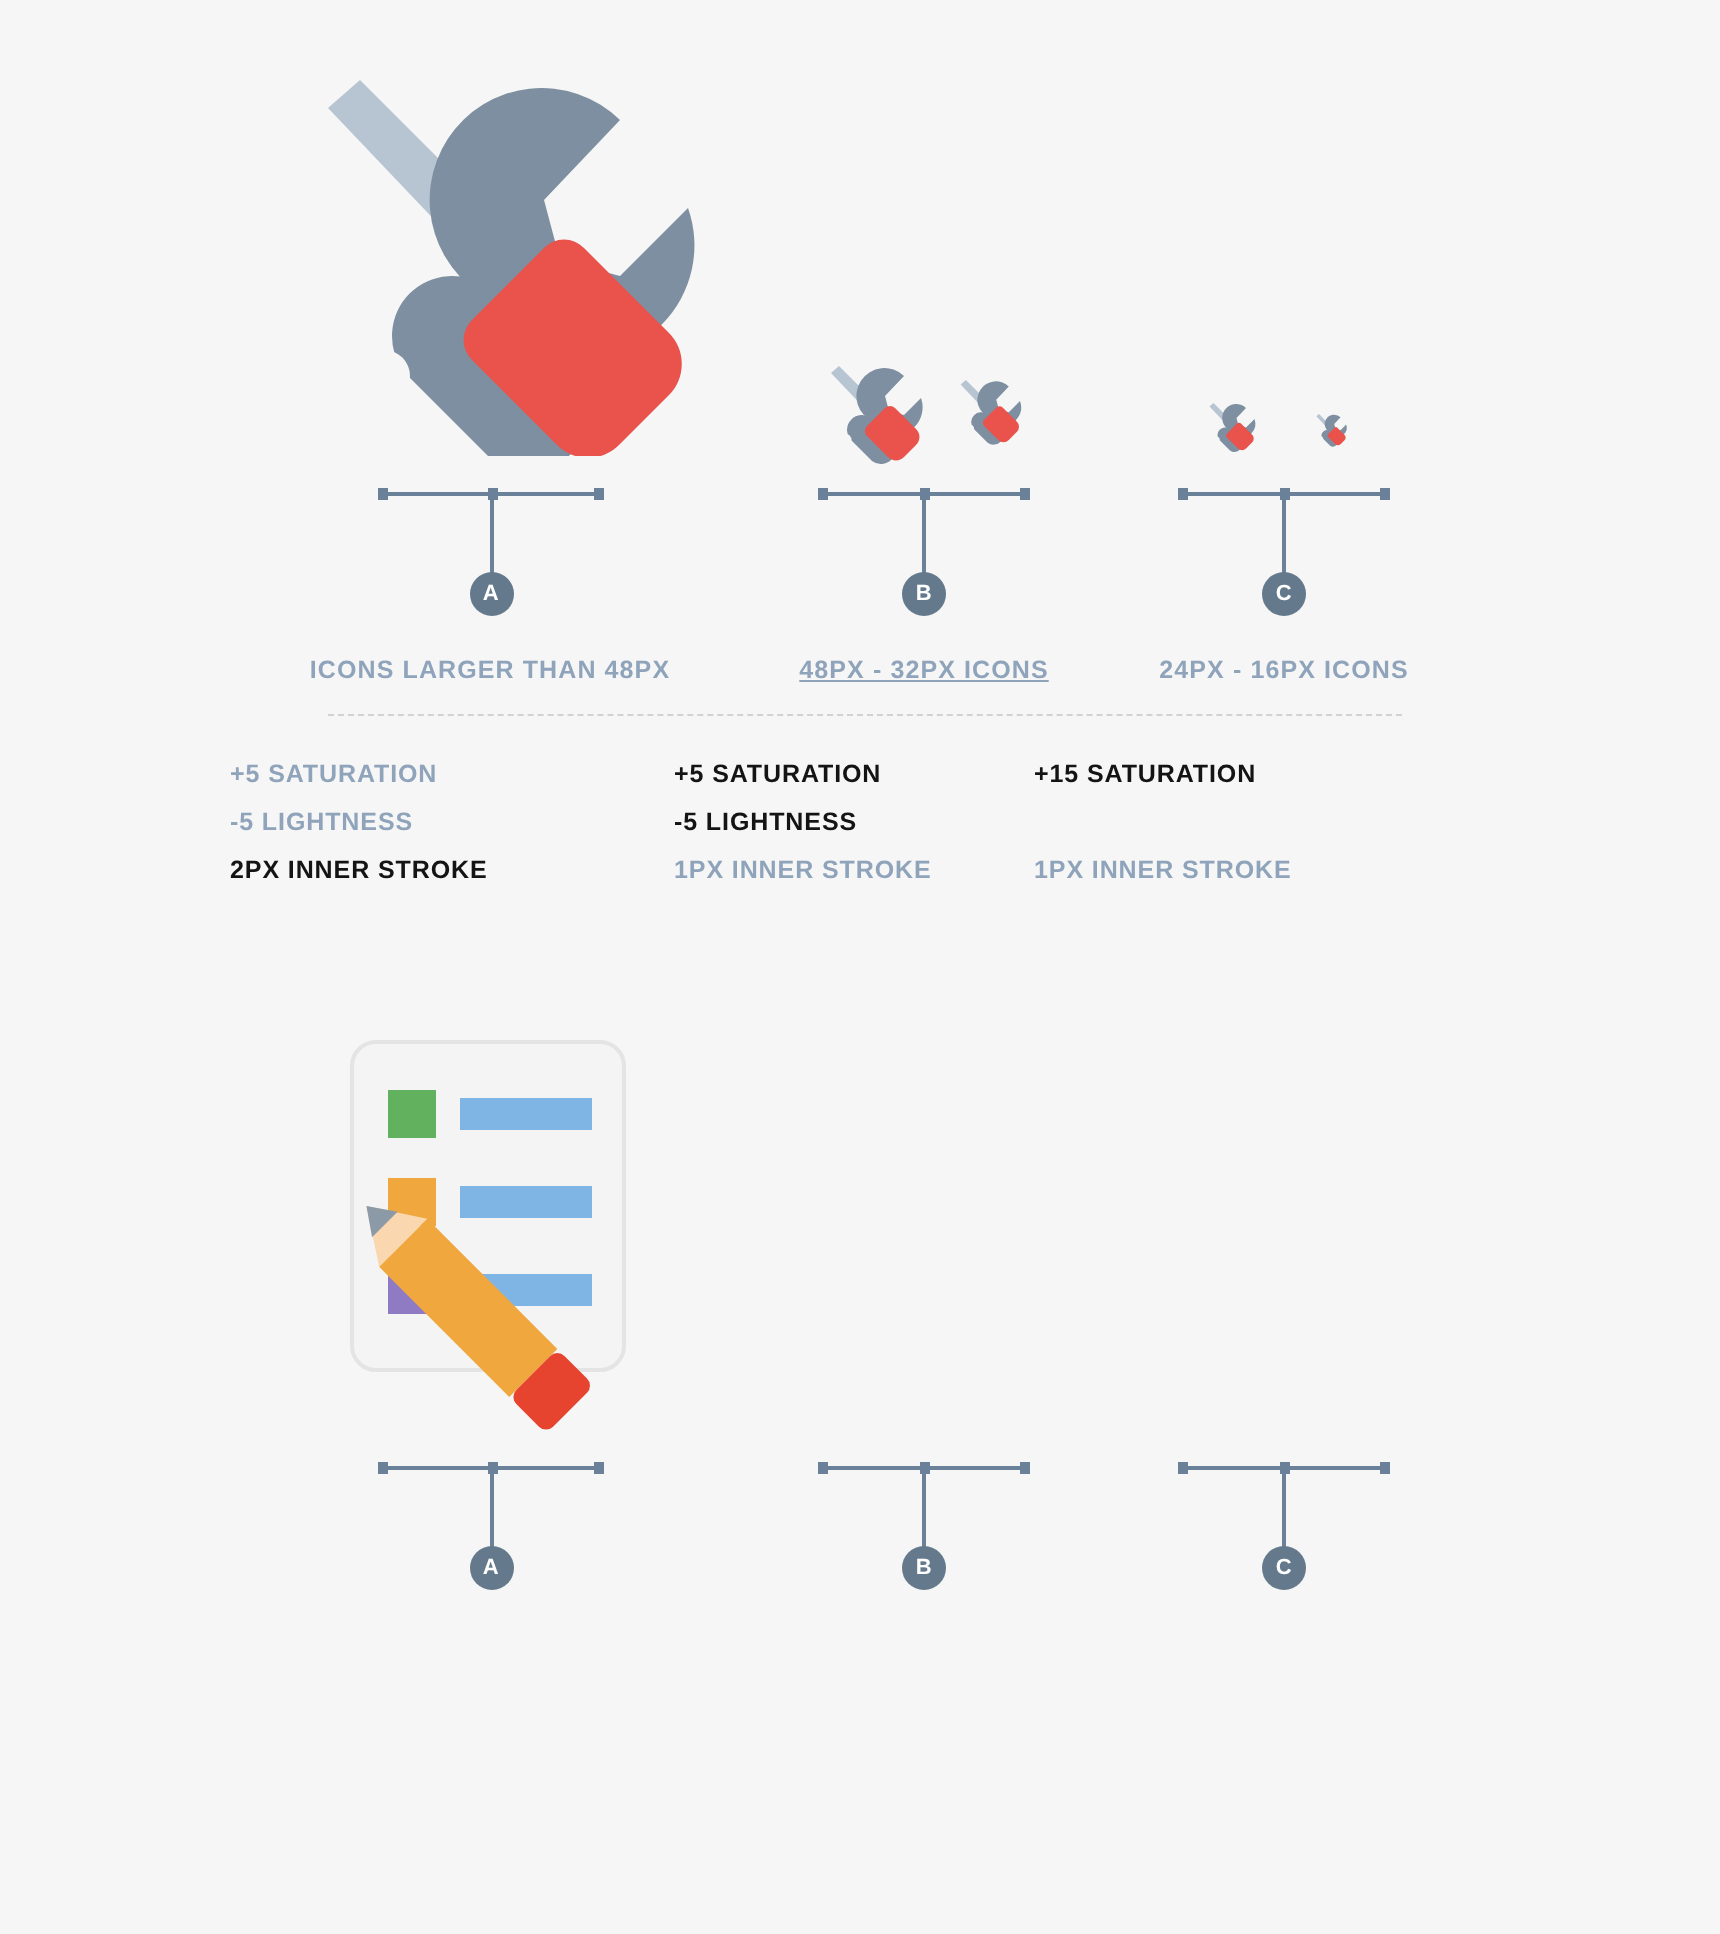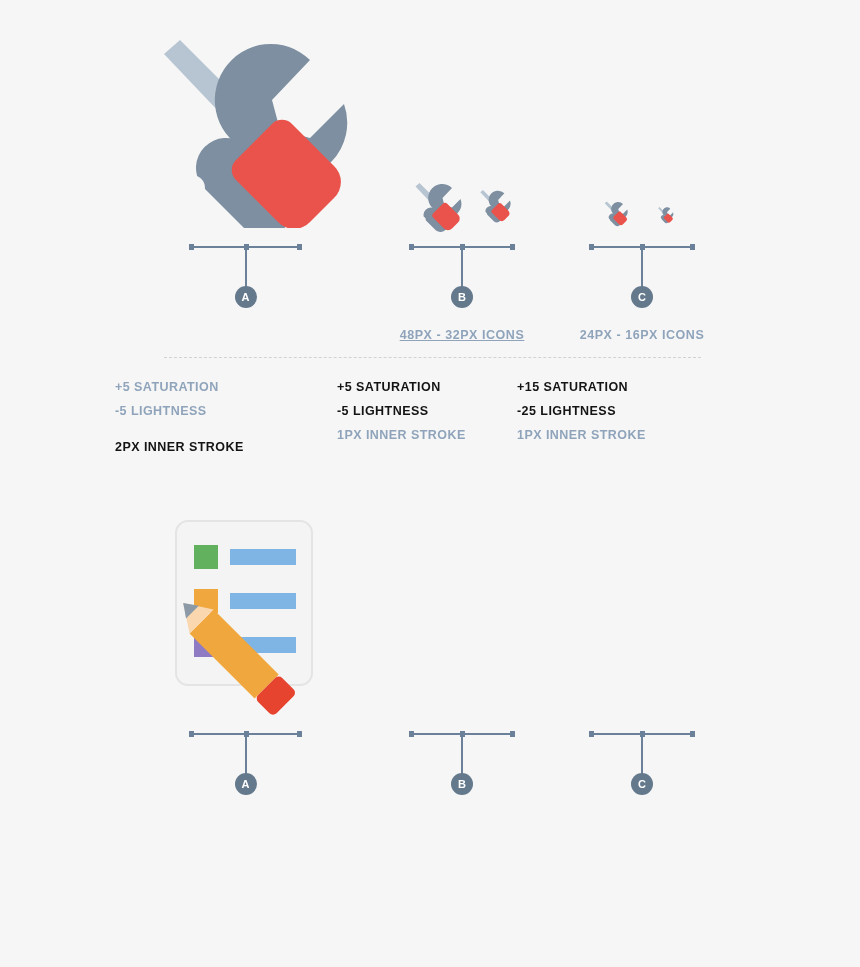--- a/index.html
+++ b/index.html
@@ -153,35 +153,35 @@
 
     <div class="measure" style="left:589px; top:246px; width:106px;">
       <div class="bar"></div>
       <div class="cap left"></div>
       <div class="cap mid"></div>
       <div class="cap right"></div>
       <div class="stem"></div>
       <div class="badge">C</div>
     </div>
 
+    <div class="col-head" style="left:120px; top:328px; width:250px;">ICONS LARGER THAN 48PX</div>
     <div class="col-head" style="left:337px; top:328px; width:250px;text-decoration:underline;">48PX - 32PX ICONS</div>
     <div class="col-head" style="left:517px; top:328px; width:250px;">24PX - 16PX ICONS</div>
 
     <div class="divider" style="left:164px; top:357px; width:537px;"></div>
 
     <div class="spec dim" style="left:115px; top:380px; width:250px;">+5 SATURATION</div>
     <div class="spec dim" style="left:115px; top:404px; width:250px;">-5 LIGHTNESS</div>
-    <div class="spec hot" style="left:115px; top:428px; width:250px;margin-top:12px;">2PX INNER STROKE</div>
+    <div class="spec hot" style="left:115px; top:428px; width:250px;">2PX INNER STROKE</div>
 
     <div class="spec hot" style="left:337px; top:380px; width:250px;">+5 SATURATION</div>
     <div class="spec hot" style="left:337px; top:404px; width:250px;">-5 LIGHTNESS</div>
     <div class="spec dim" style="left:337px; top:428px; width:250px;">1PX INNER STROKE</div>
 
     <div class="spec hot" style="left:517px; top:380px; width:250px;">+15 SATURATION</div>
-    <div class="spec hot" style="left:517px; top:404px; width:250px;">-25 LIGHTNESS</div>
     <div class="spec dim" style="left:517px; top:428px; width:250px;">1PX INNER STROKE</div>
   </div>
 
   <div class="section" id="section-notes">
 
     <div class="icon-cell" style="left:172px; top:30px; width:190px; height:200px;">
       <svg class="note-icon" width="190" height="200" viewBox="0 0 190 200" aria-hidden="true">
         <g>
           <rect x="4" y="4" width="136" height="164" rx="12" ry="12" fill="#f4f4f4" stroke="#e4e4e4" stroke-width="2"></rect>
           <rect x="22" y="28" width="24" height="24" fill="#62b15e"></rect>

